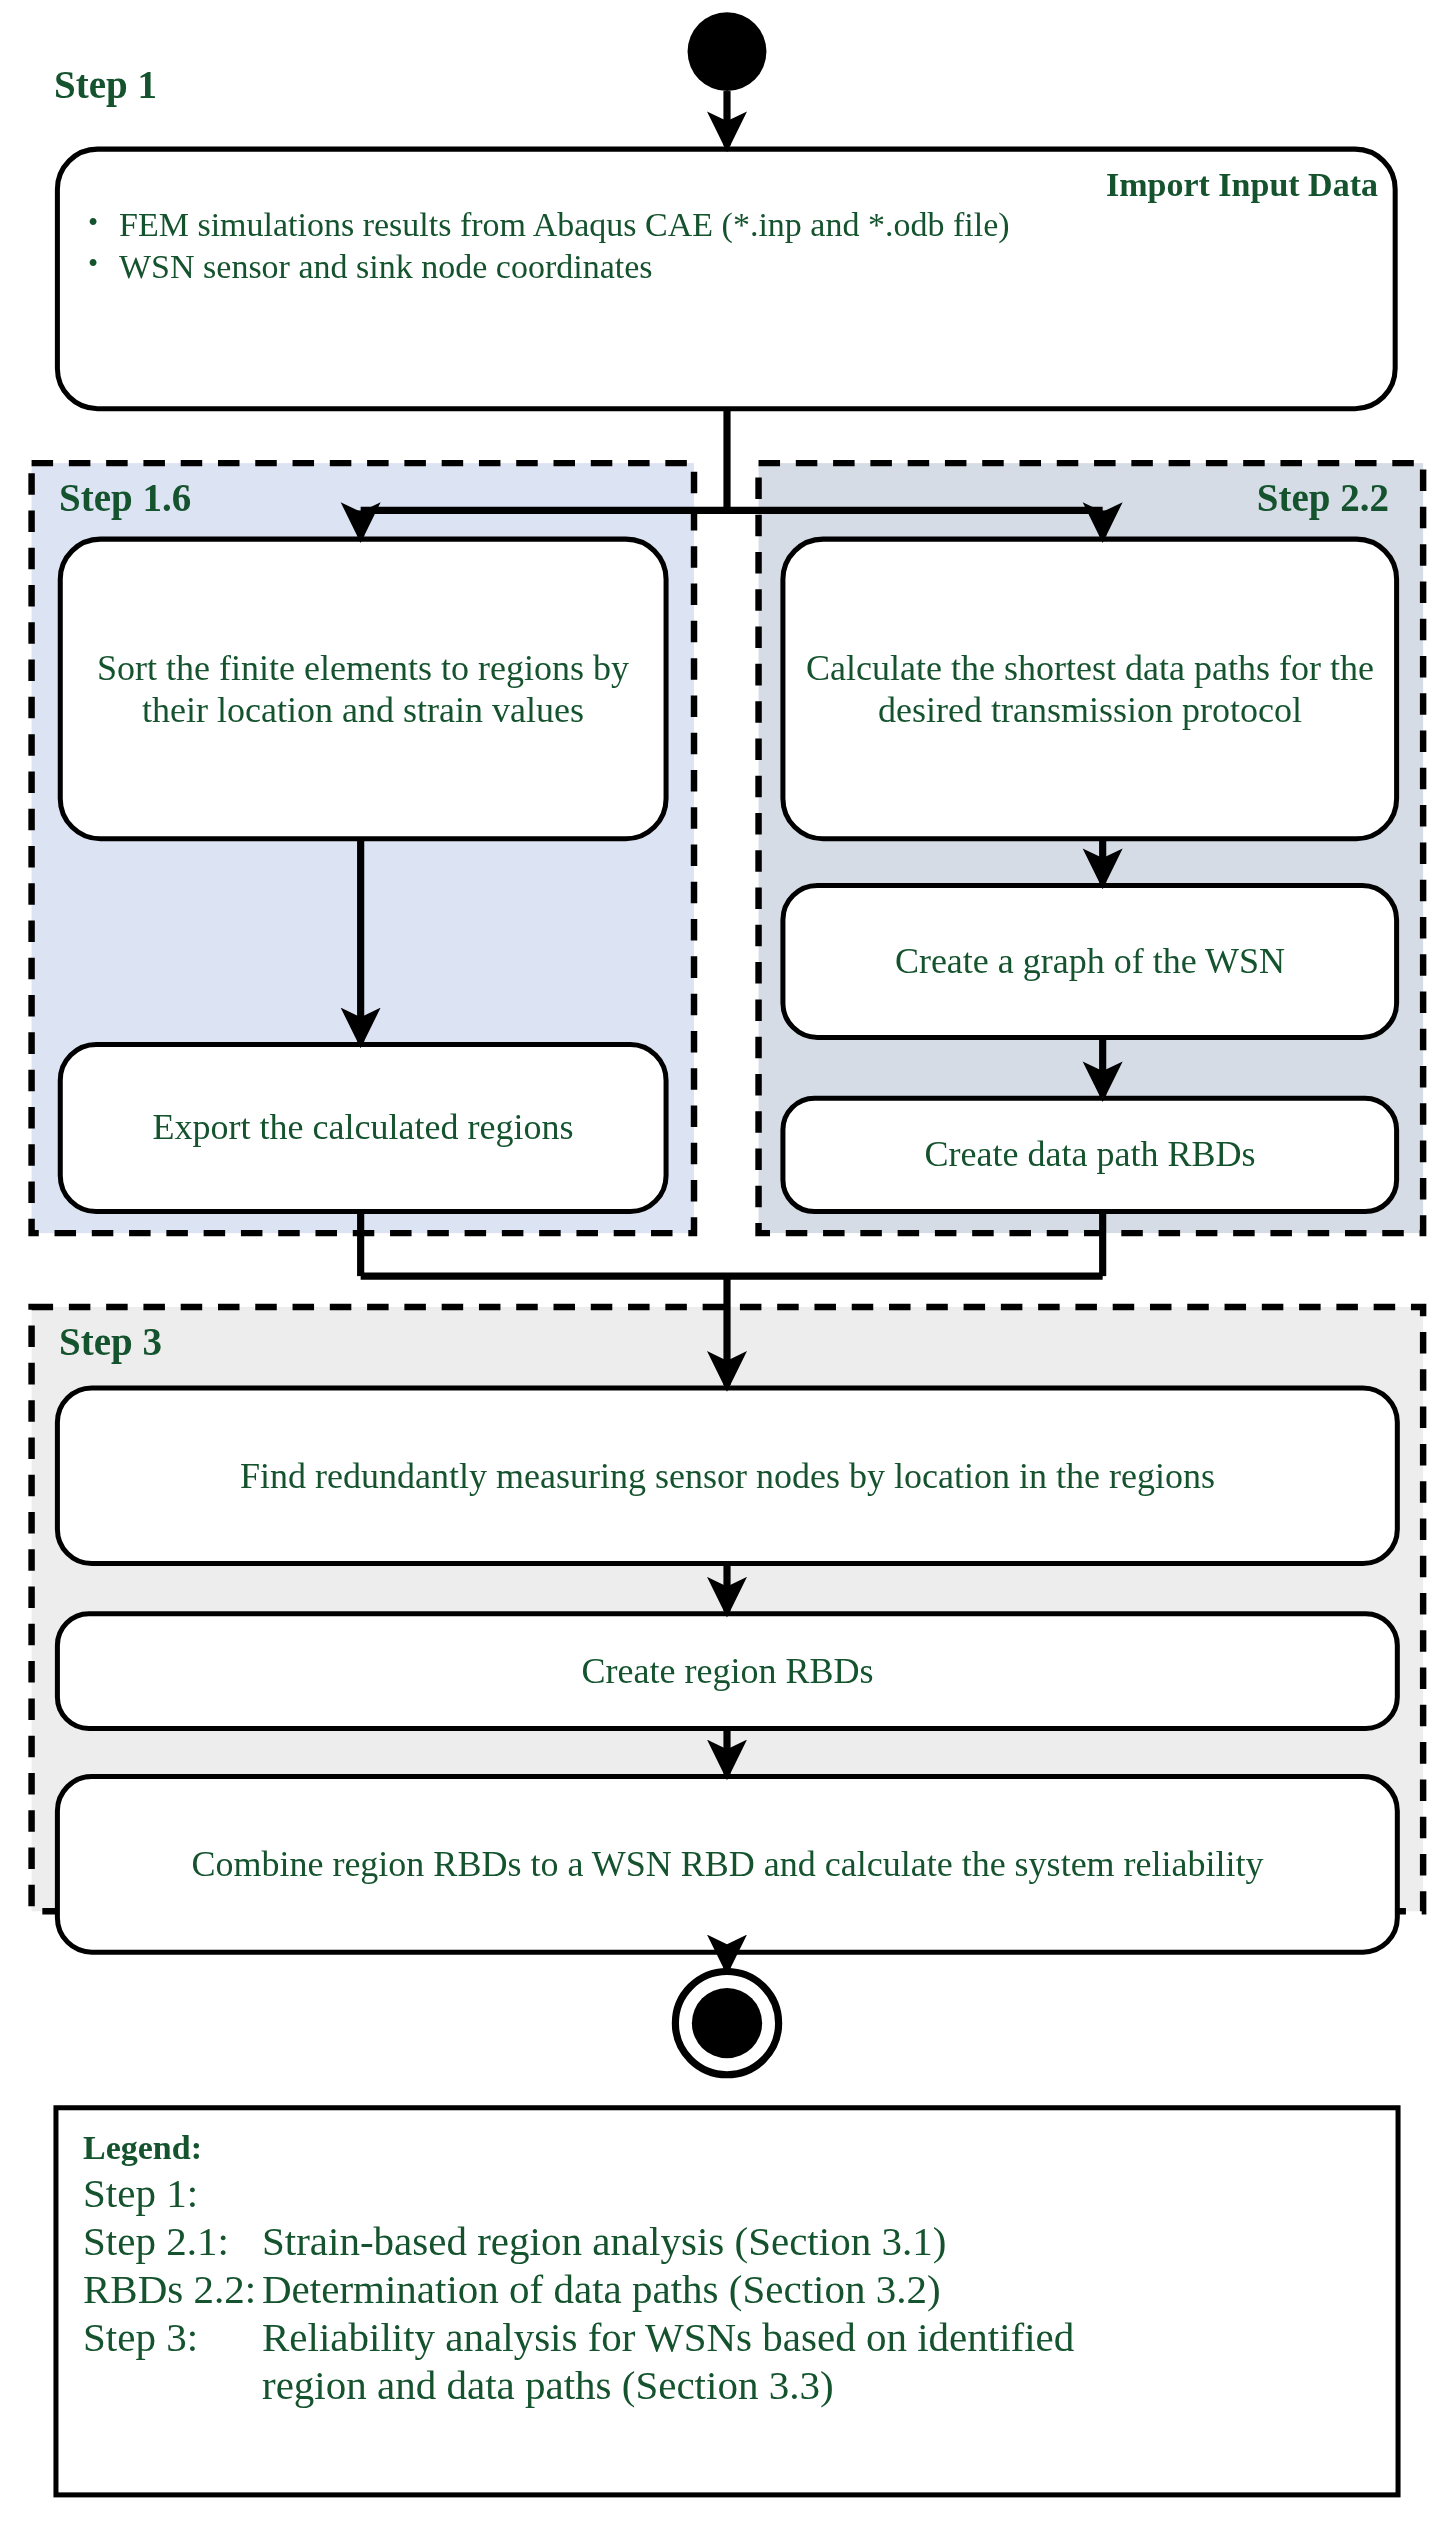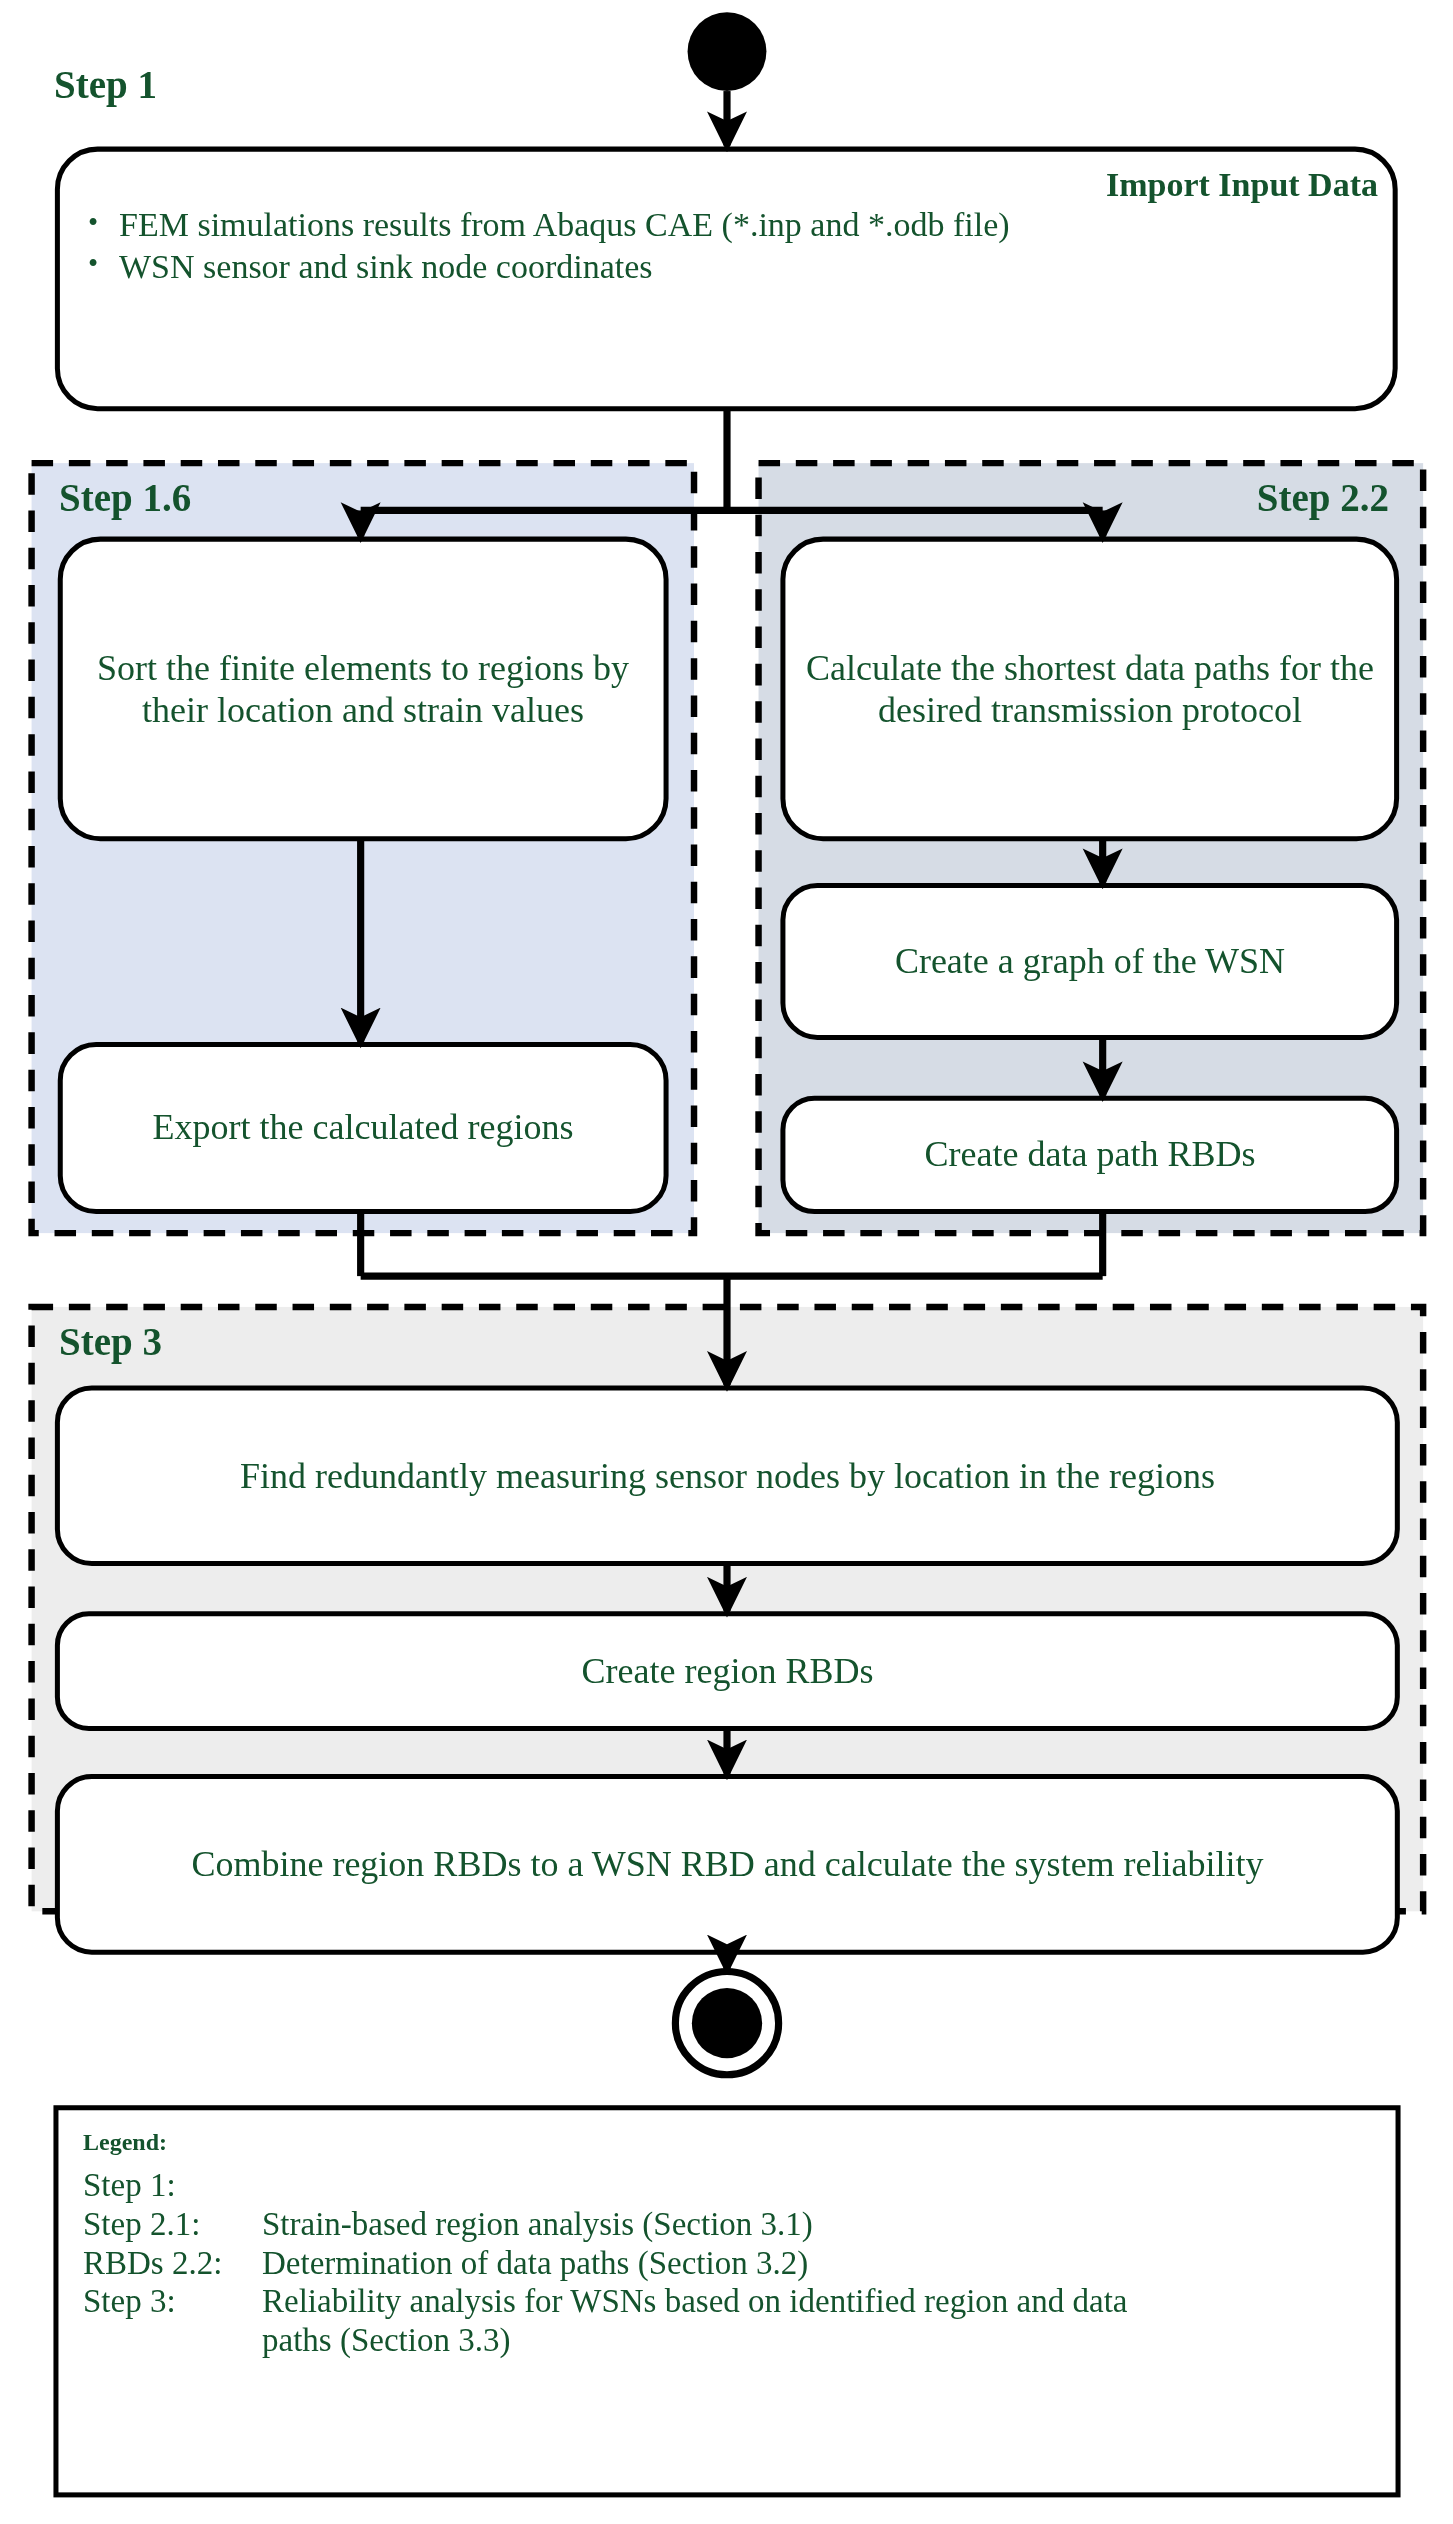--- a/index.html
+++ b/index.html
@@ -63,26 +63,26 @@
   }
   .bullet-list li .bullet-dot {
     position: absolute;
     left: 13px;
     top: -1.4px;
     font-size: 29px;
     line-height: 1.25;
   }
   .legend-title {
     font-weight: bold;
-    font-size: 24px;
-    margin-bottom: 10px;
+    font-size: 34px;
+    margin-bottom: 2px;
   }
   .legend-row {
     display: flex;
-    font-size: 33px;
+    font-size: 41px;
     line-height: 1.17;
   }
   .legend-key {
     width: 179px;
     flex: 0 0 179px;
     white-space: nowrap;
   }
   .legend-val { flex: 1 1 auto; }
 </style>
 </head>

